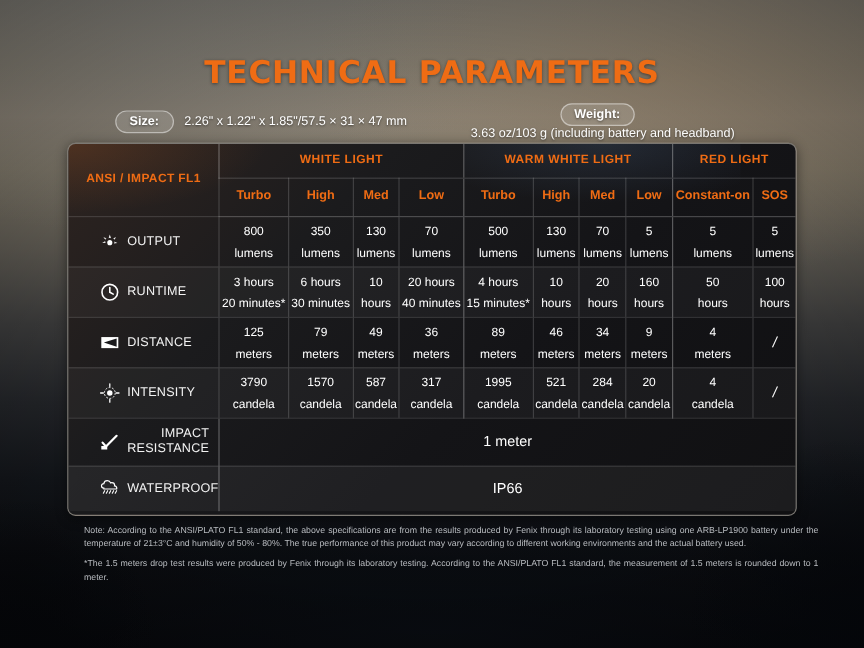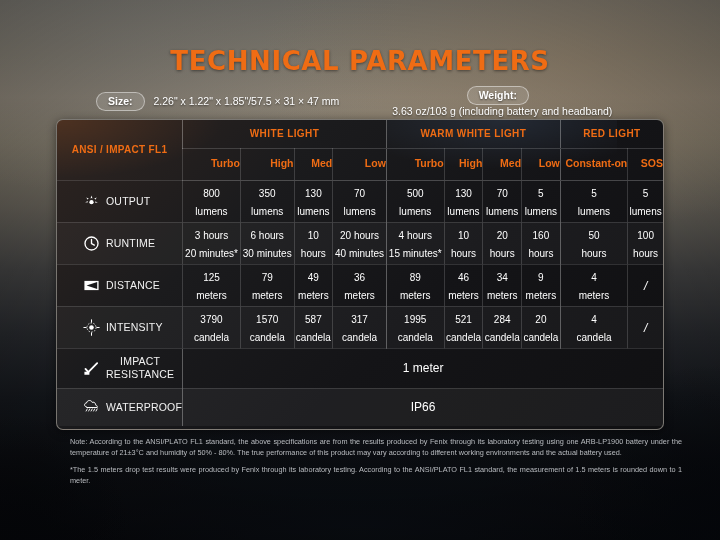--- a/index.html
+++ b/index.html
@@ -107,21 +107,21 @@
   }
   .hmode {
     color:#ef6c14; font-size:10.5px; font-weight:bold;
     height:32px;
     line-height:1.05;
   }
   .ansi {
     color:#ef6c14; font-size:10px; font-weight:bold; letter-spacing:0.3px;
     width:108px;
   }
-  .headrow-btm td, .headrow-btm th { border-bottom:1px solid rgba(255,255,255,0.22);text-align:right; }
+  .headrow-btm td, .headrow-btm th { border-bottom:1px solid rgba(255,255,255,0.22); }
 
   
   .drow { height:42px; }
   .drow.alt { background:rgba(255,255,255,0.035); }
   .drow td { border-top:1px solid rgba(255,255,255,0.13); }
   .rowlabel {
     color:#f2f2f2; font-size:10.5px; font-weight:normal;
     text-align:left; padding-left:26px;
     letter-spacing:0.2px;
   }
@@ -328,21 +328,21 @@
           </tr>
           <tr class="drow row-impact">
             <td class="rowlabel">
               <span class="rowlabel-inner">
                 <span>
                   <svg class="icon" viewBox="0 0 24 24">
                     <path d="M3.5 12.5l4 4.5L20 4.5" fill="none" stroke="#fff" stroke-width="2.6" stroke-linecap="round" stroke-linejoin="round"></path>
                     <path d="M2 16.5h7v4.2H2z" fill="#fff"></path>
                   </svg>
                 </span>
-                <span class="rl-txt cellval" style="color:#f2f2f2;font-size:10.5px;text-align:center">IMPACT
+                <span class="rl-txt cellval" style="color:#f2f2f2;font-size:10.5px;text-align:right">IMPACT
 RESISTANCE</span>
               </span>
             </td>
             <td class="vsep-strong wide-cell" colspan="10"><span>1 meter</span></td>
           </tr>
           <tr class="drow row-water">
             <td class="rowlabel">
               <span class="rowlabel-inner">
                 <span>
                   <svg class="icon" viewBox="0 0 24 24">

